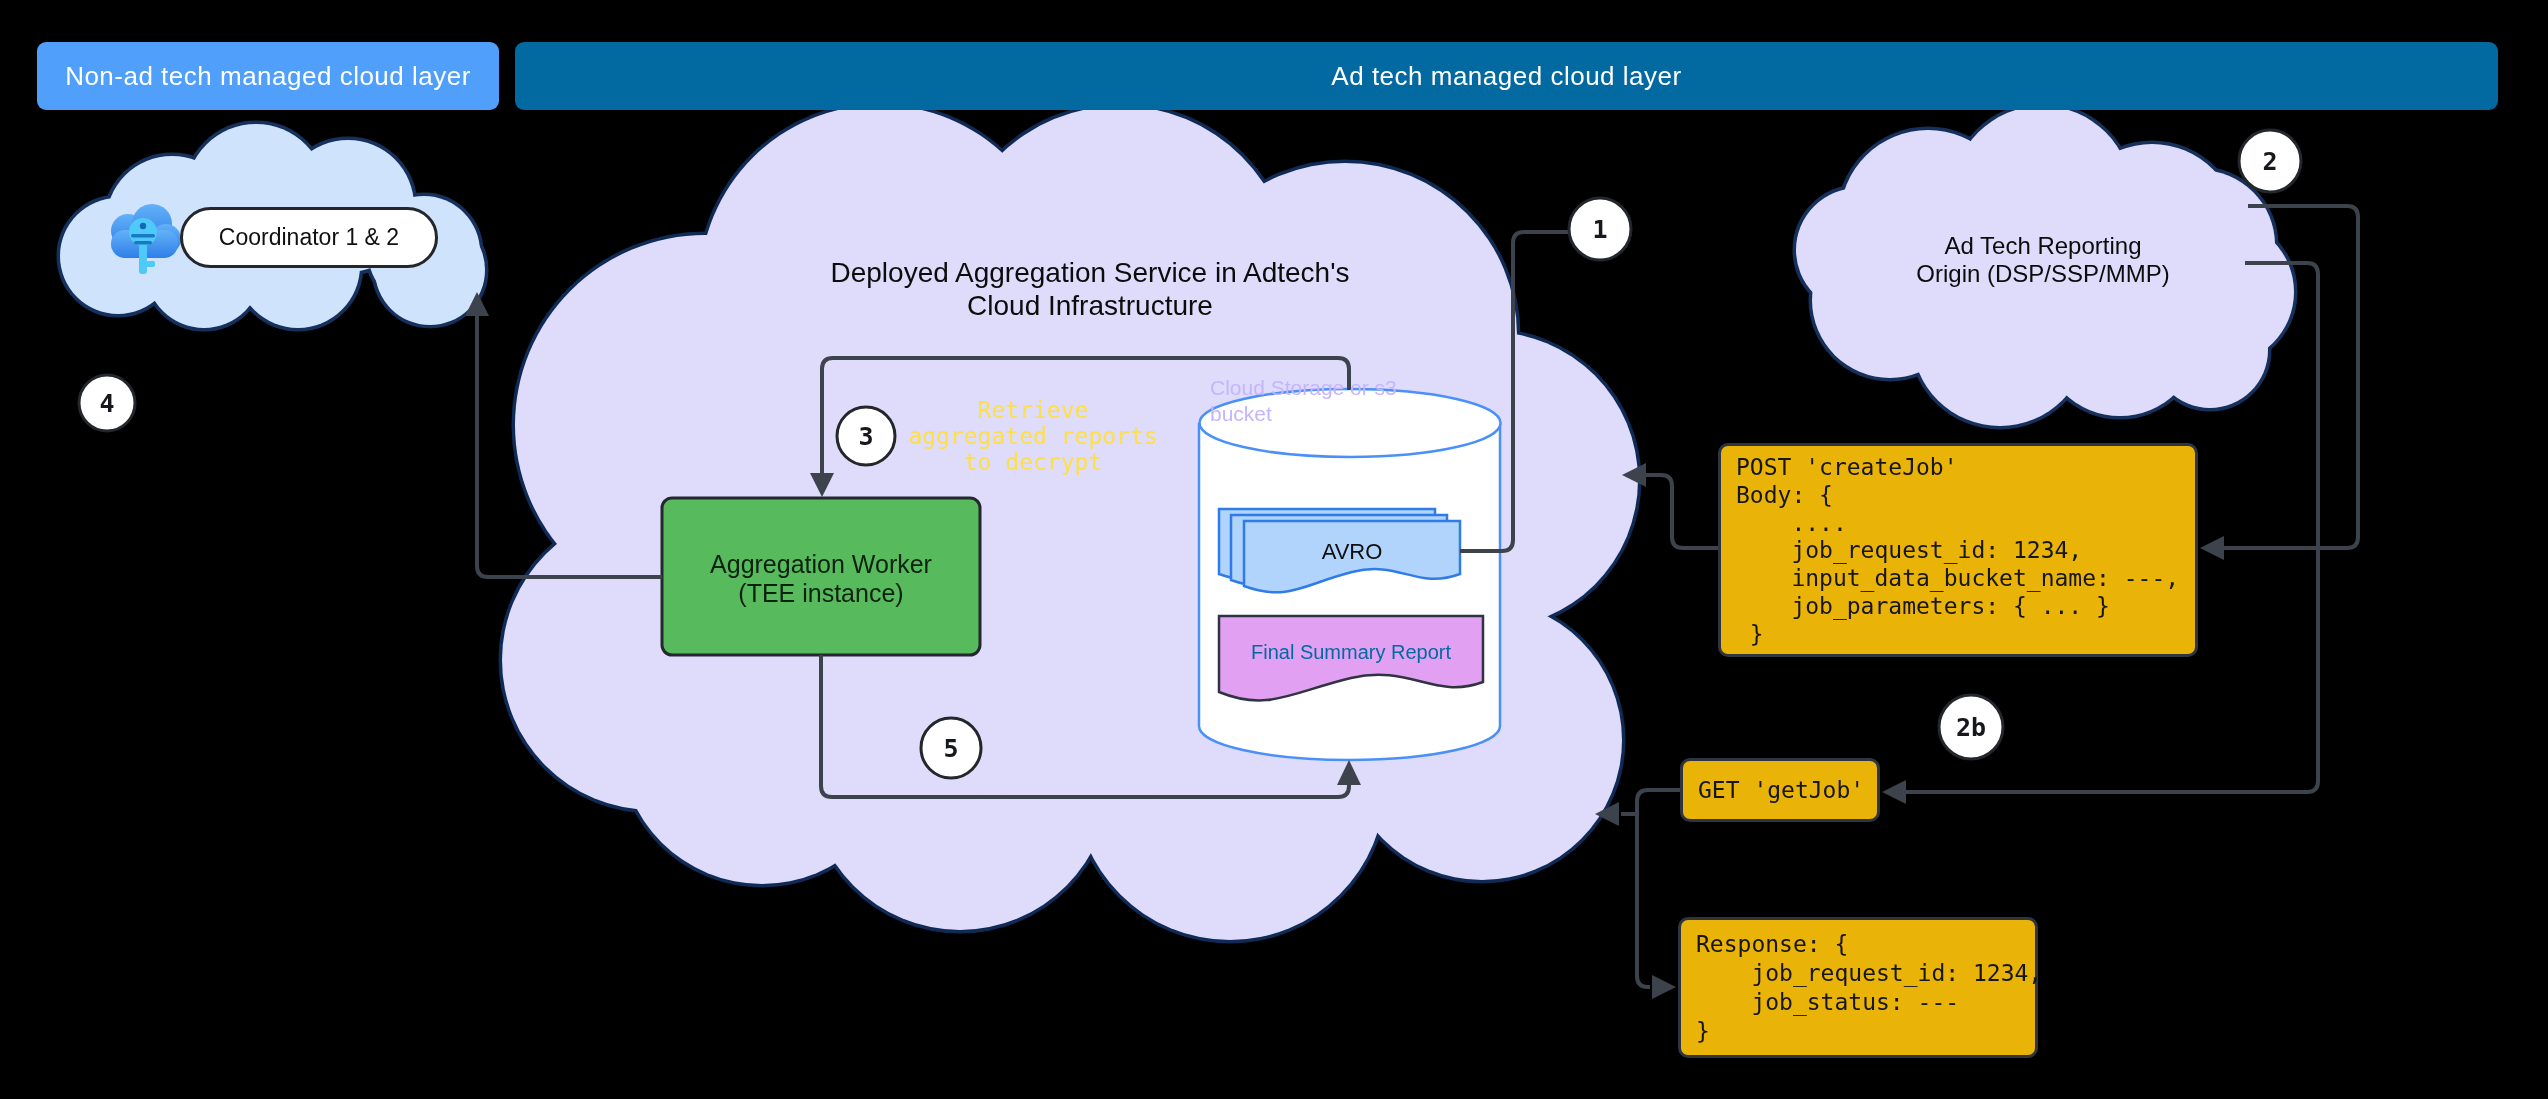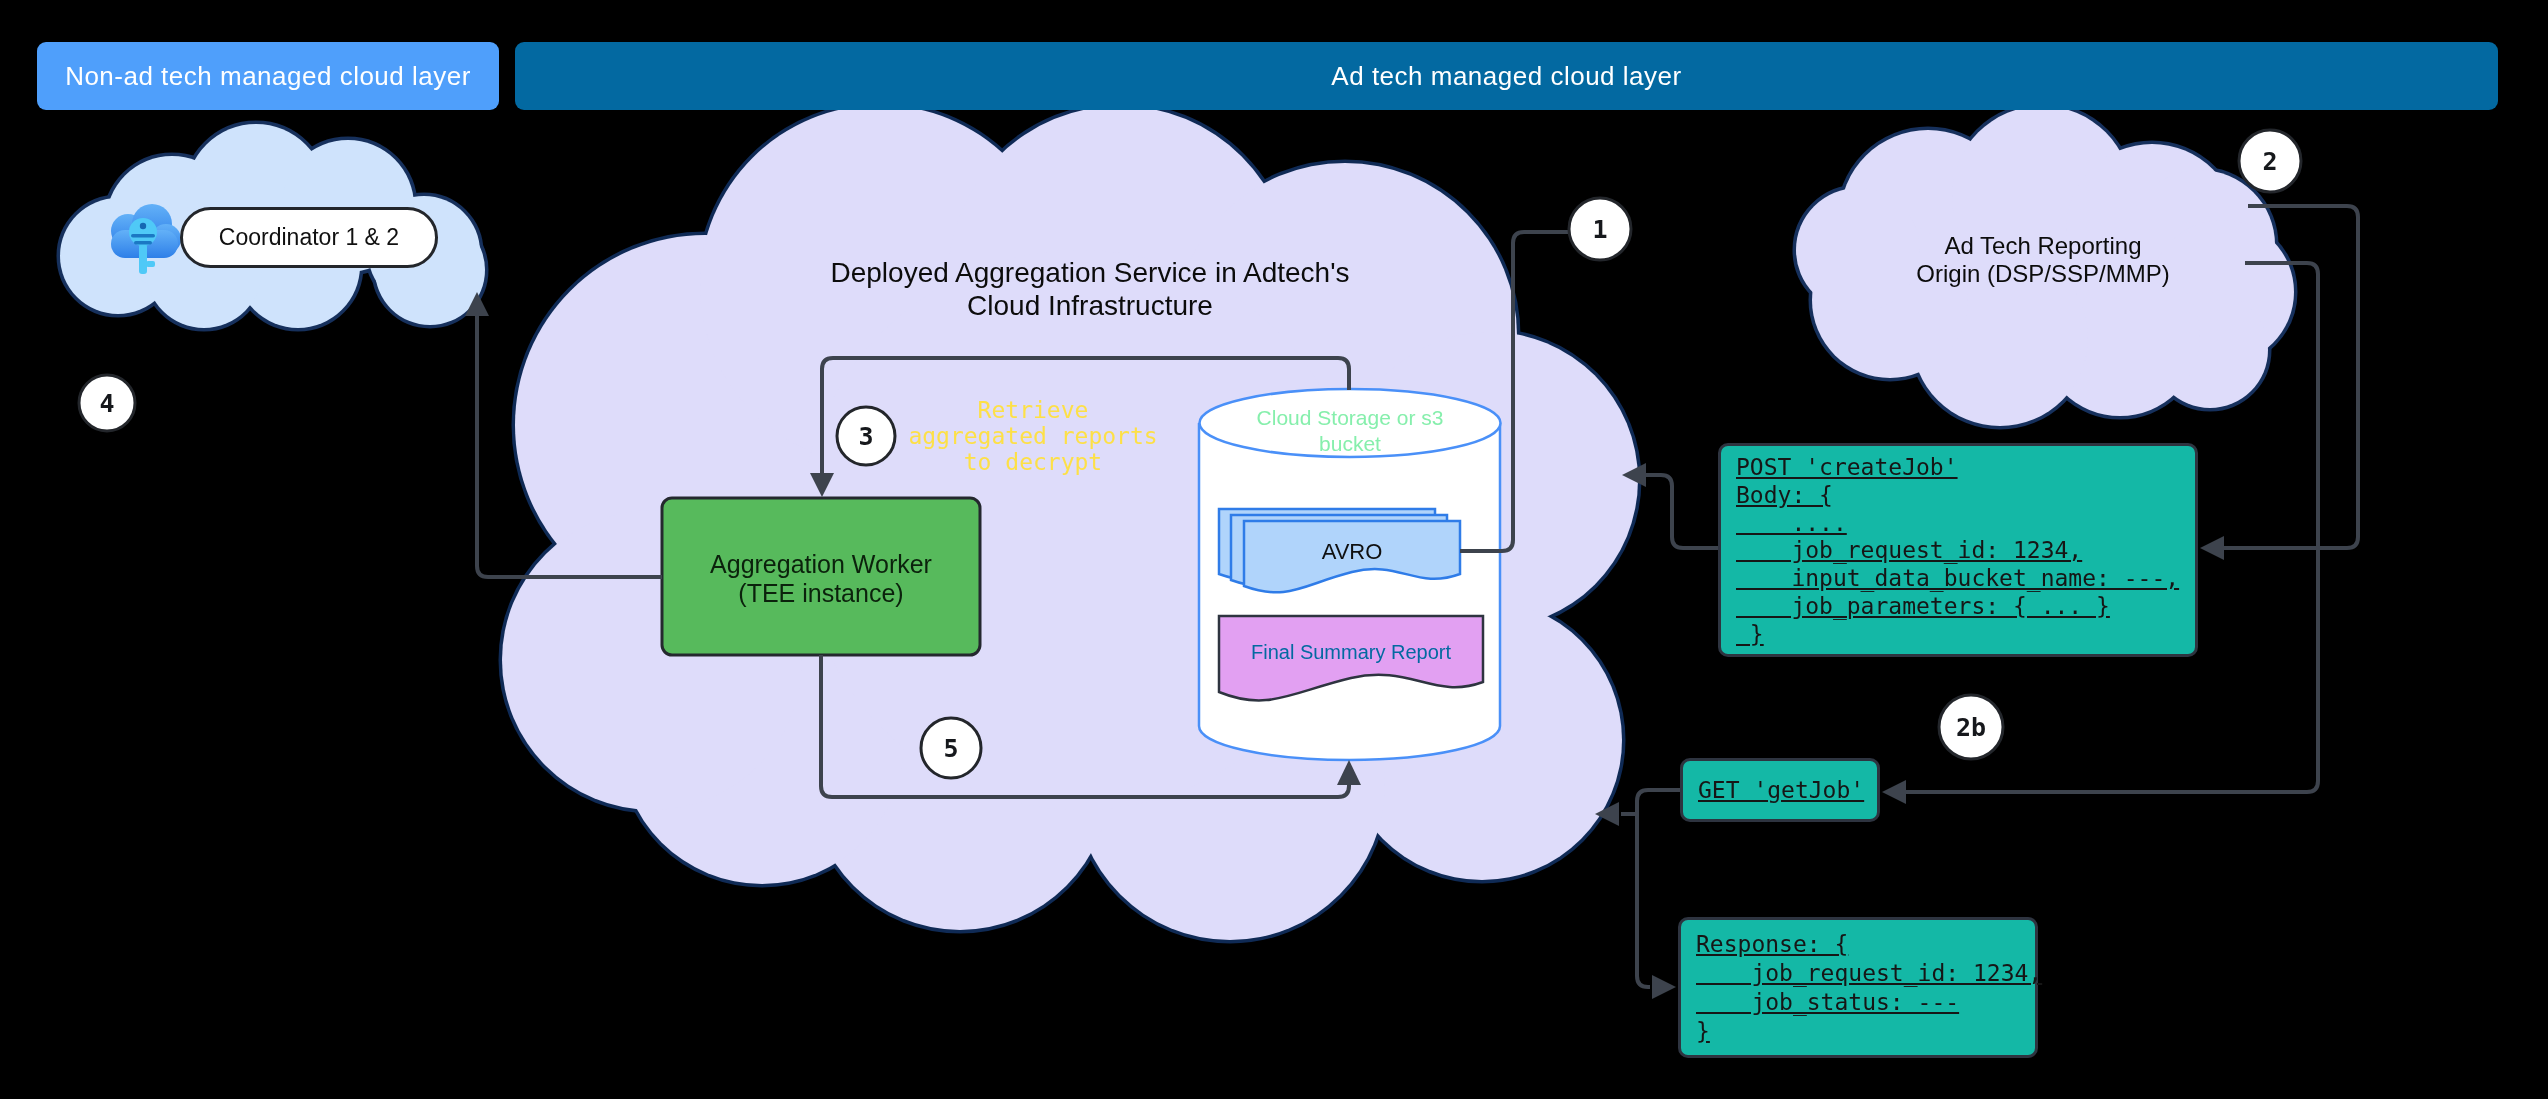--- a/index.html
+++ b/index.html
@@ -11,32 +11,32 @@
           font-size:26px;letter-spacing:.5px;border-radius:9px;}
   .banner-nonad{left:37px;top:42px;width:462px;height:68px;background:#4f9ffb;}
   .banner-ad{left:515px;top:42px;width:1983px;height:68px;background:#0369a1;}
   .cloud-title{left:590px;top:256px;width:1000px;text-align:center;color:#0c0c0c;
                font-size:28px;line-height:33px;}
   .pill{left:180px;top:207px;width:258px;height:61px;background:#fff;border:3px solid #23262b;
         border-radius:32px;display:flex;align-items:center;justify-content:center;
         font-size:23px;color:#101010;box-sizing:border-box;text-align:center;}
   .worker-label{left:662px;top:550px;width:318px;text-align:center;color:#0b220c;
                 font-size:25px;line-height:29px;}
-  .cyl-label{left:1210px;top:405px;width:280px;text-align:center;color:#86efac;
+  .cyl-label{left:1210px;top:375px;width:280px;text-align:left;color:#c4b5fd;
              font-size:21px;line-height:26px;}
   .avro-label{left:1244px;top:539px;width:216px;text-align:center;color:#101010;font-size:22px;}
   .report-label{left:1219px;top:641px;width:264px;text-align:center;color:#0369a1;font-size:20px;}
   .mono{font-family:"DejaVu Sans Mono","Liberation Mono",monospace;}
   .note{text-align:center;color:#fde047;font-size:23px;line-height:26px;}
   .note-retrieve{left:880px;top:397px;width:306px;}
   .note-submit{left:937px;top:717px;width:306px;line-height:25px;}
   .adtech-label{left:1893px;top:232px;width:300px;text-align:center;color:#0c0c0c;
                 font-size:24px;line-height:28px;}
-  .codebox{background:#14b8a6;border:3px solid #2e3440;border-radius:10px;box-sizing:border-box;
-           color:#161616;font-size:23px;text-decoration:underline;}
+  .codebox{background:#eab308;border:3px solid #2e3440;border-radius:10px;box-sizing:border-box;
+           color:#161616;font-size:23px;}
   .codebox .code-line{white-space:pre;}
   .box-post{left:1718px;top:443px;width:480px;height:214px;padding:8px 0 0 15px;line-height:27.8px;}
   .box-get{left:1680px;top:758px;width:200px;height:64px;display:flex;align-items:center;
            padding-left:15px;}
   .box-response{left:1678px;top:917px;width:360px;height:141px;padding:10px 0 0 15px;line-height:29px;}
   .cloud-line{stroke-width:7;}
   .connector{fill:none;stroke:#3d434d;stroke-width:4;}
   .arrowhead{fill:#3d434d;stroke:none;}
   .step-circle{fill:#fff;stroke:#23262b;stroke-width:3;}
   .step-digit{font-family:"DejaVu Sans Mono","Liberation Mono",monospace;font-size:25px;

